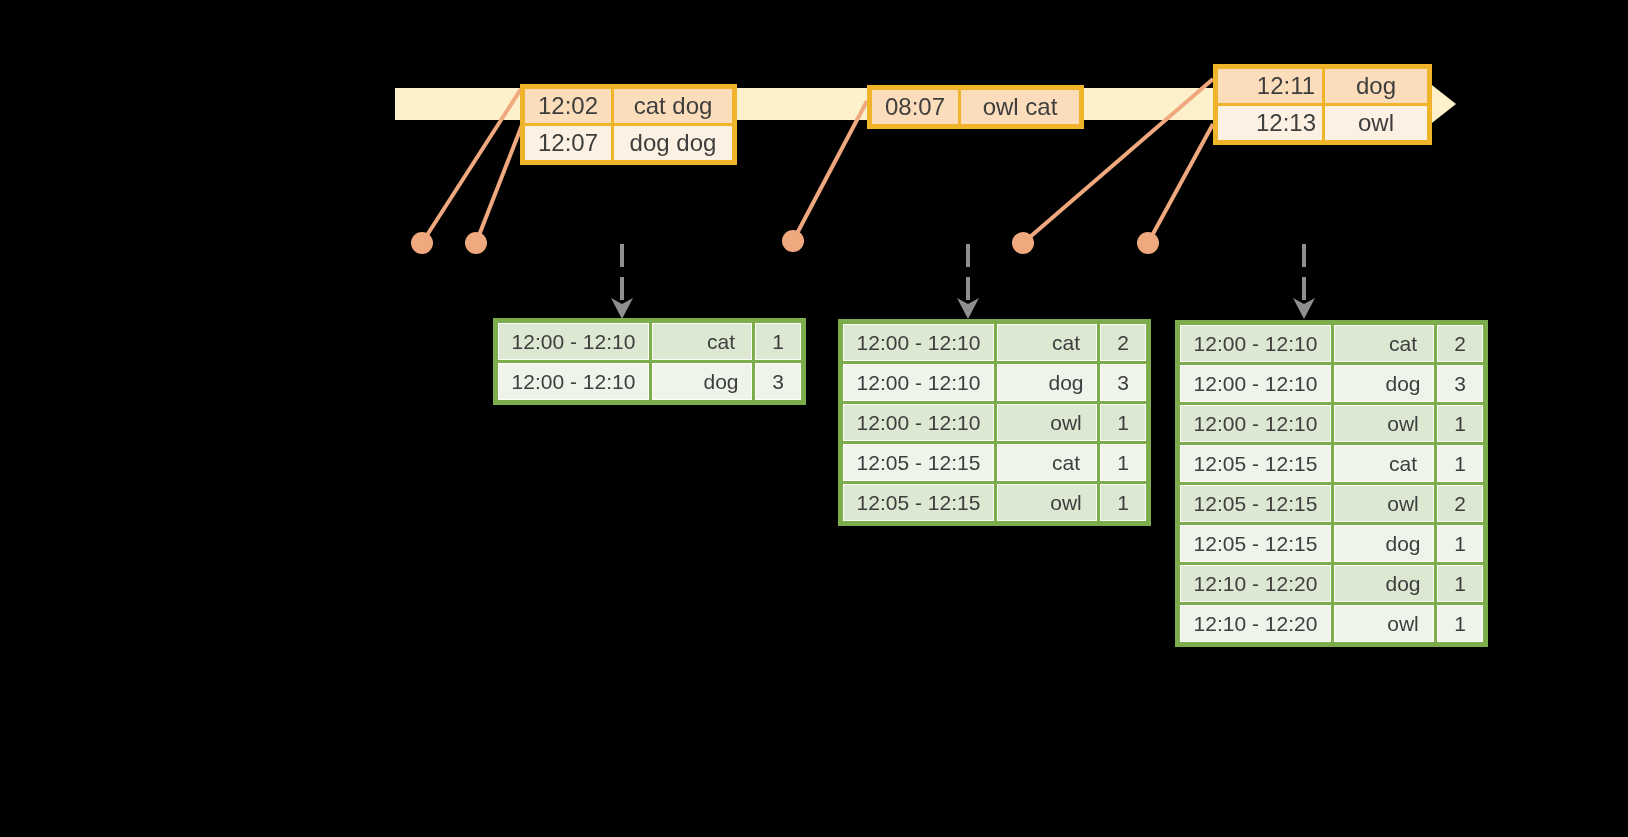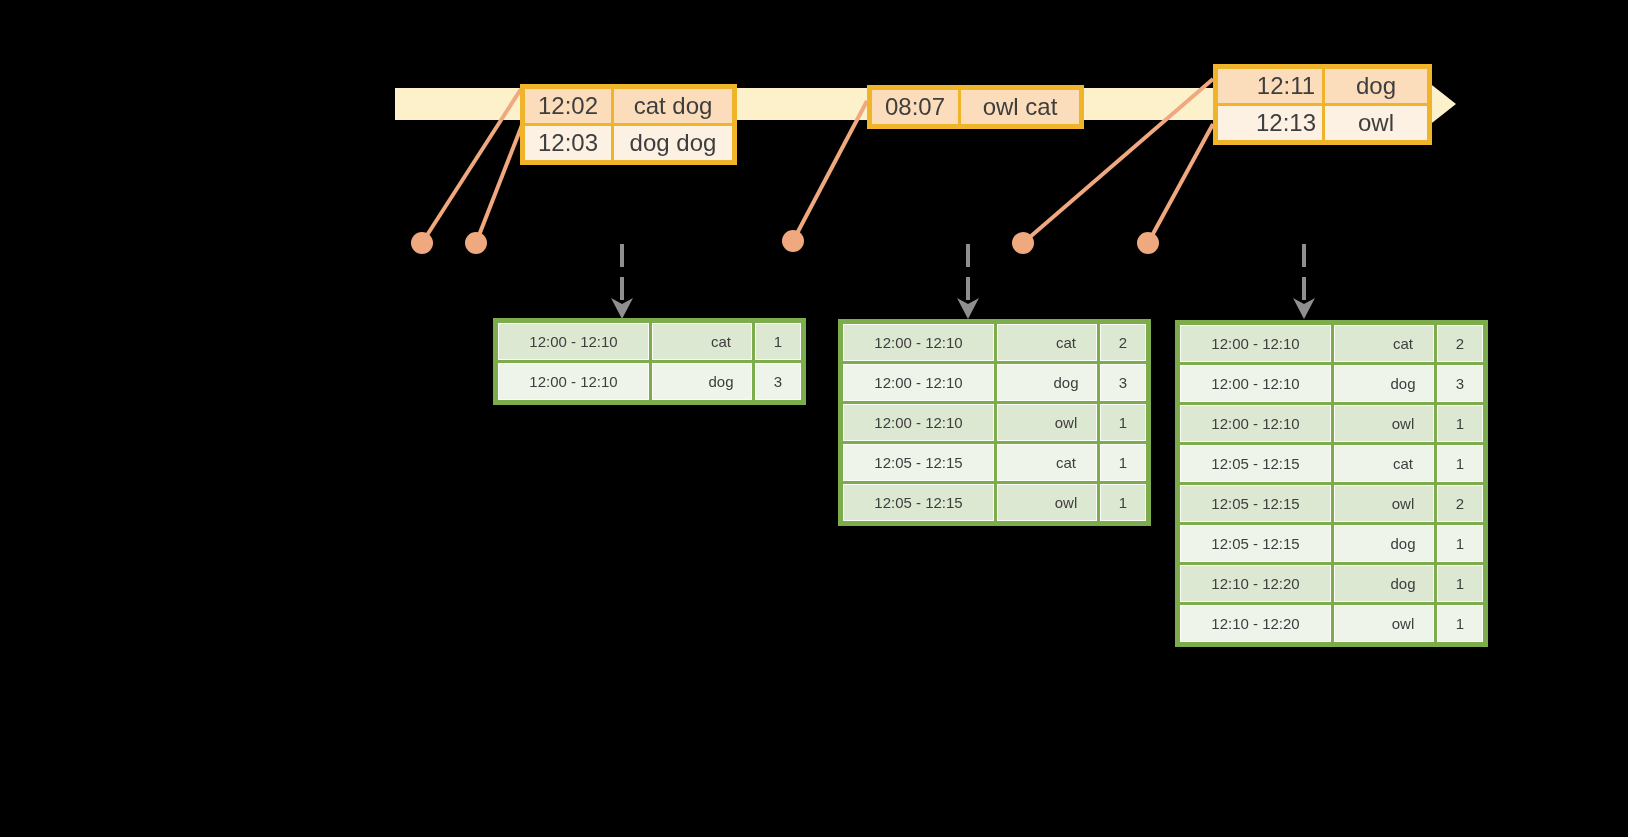--- a/index.html
+++ b/index.html
@@ -52,21 +52,21 @@
   .result-table table {
     border-collapse: separate;
     border-spacing: 3px;
     background: #7CAC4B;
     border: 2px solid #7CAC4B;
   }
   .result-table td {
     height: 35px;
     text-align: center;
     vertical-align: middle;
-    font-size: 15px;
+    font-size: 21px;
     color: #3E3E3E;
     border: 1px solid rgba(255,255,255,0.9);
     padding: 0 2px;
   }
   .result-table td.window { width: 145px; }
   .result-table td.word   { width: 56px; padding-left: 40px;  }
   .result-table td.count  { width: 40px;  }
   .result-table tr:nth-child(odd)  td { background: #DCE8D1; }
   .result-table tr:nth-child(even) td { background: #EFF4EA; }
 </style>
@@ -113,21 +113,21 @@
   </svg>
 
   <div class="event-box" style="left:520px; top:64px;margin-top:20px;">
     <table>
       <tbody>
         <tr>
           <td class="time">12:02</td>
           <td class="words">cat dog</td>
         </tr>
         <tr>
-          <td class="time">12:03</td>
+          <td class="time">12:07</td>
           <td class="words">dog dog</td>
         </tr>
       </tbody>
     </table>
   </div>
 
   <div class="event-box single" style="left:867px; top:85px;">
     <table>
       <tbody>
         <tr>

